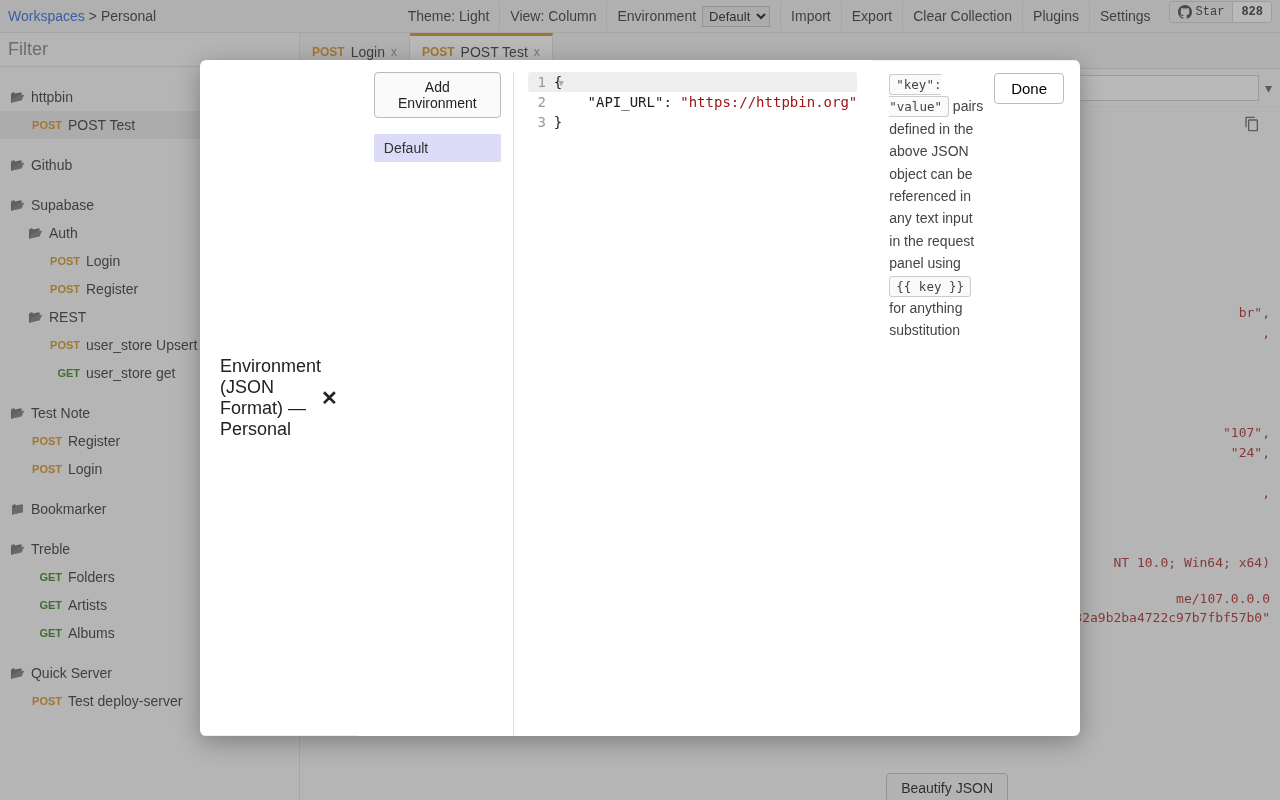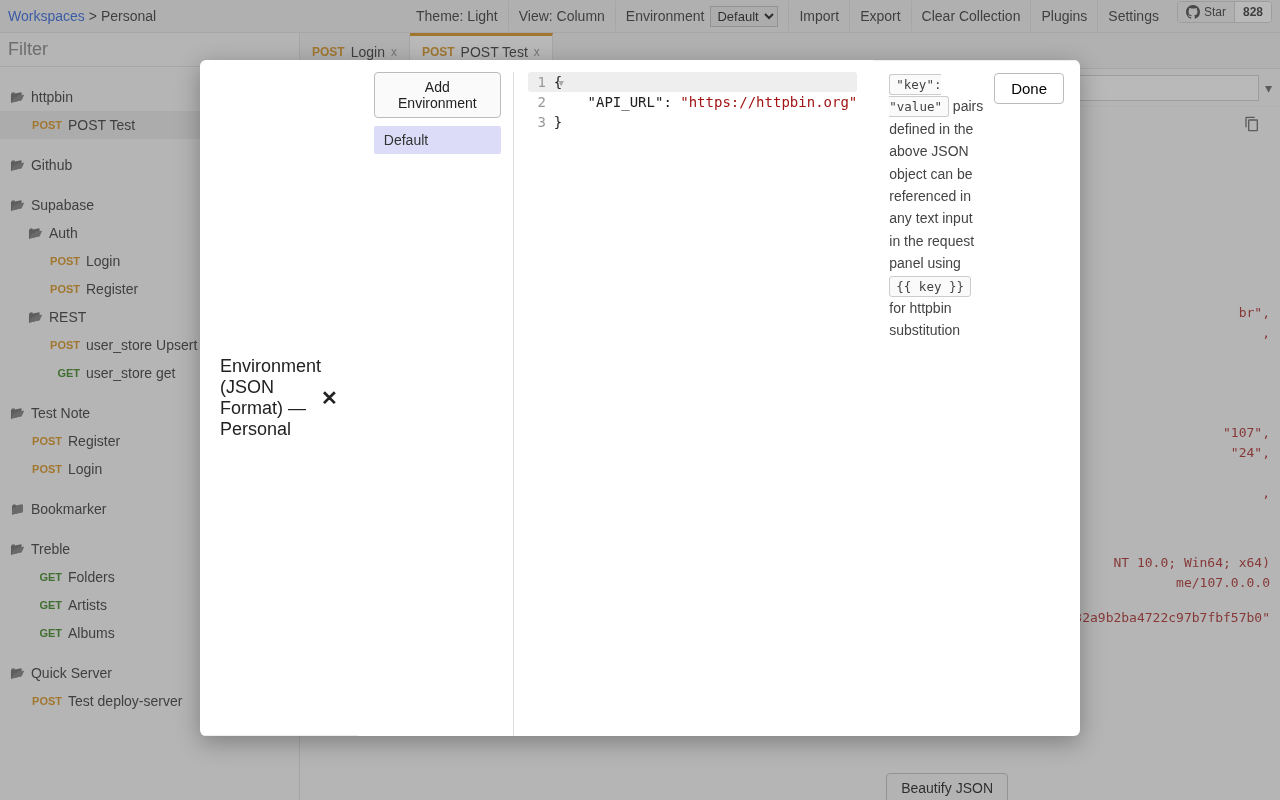--- a/index.html
+++ b/index.html
@@ -6,21 +6,21 @@
   html, body { width: 1280px; height: 800px; overflow: hidden; font-family: "Segoe UI", Arial, sans-serif; font-size: 14px; color: #222; background: #f7f7f7; }
   
   
   .topbar { height: 30px; background: #efefef; border-bottom: 1px solid #ddd; display: flex; align-items: center; padding: 16px 8px; }
   .breadcrumb { display: flex; align-items: center; gap: 4px; }
   .breadcrumb a { color: #1a56db; text-decoration: none; }
   .top-right { margin-left: auto; display: flex; gap: 0; }
   .top-item { padding: 0 10px; height: 30px; display: flex; align-items: center; border-left: 1px solid #ddd; cursor: pointer; }
   .top-item.first { border-left: none; }
   .env-select { font-size: 13px; border: 1px solid #bbb; background: #e8e8e8; padding: 1px 2px; }
-  .github-star { display: flex; align-items: center; border: 1px solid #ccc; border-radius: 4px; overflow: hidden; height: 22px; font-size: 12px; margin-left: 8px;}
+  .github-star { display: flex; align-items: center; border: 1px solid #ccc; border-radius: 4px; overflow: hidden; height: 22px; font-size: 12px; margin-left: 8px; font-family: Liberation Mono, monospace;}
   .github-star .left { background: #eee; padding: 0 8px; display: flex; align-items: center; gap: 4px; height: 100%; border-right: 1px solid #ccc;}
   .github-star .right { background: #fff; padding: 0 8px; height: 100%; display: flex; align-items: center; font-weight: bold; }
 
   
   .main { display: flex; height: calc(100% - 30px); }
   .sidebar { width: 300px; border-right: 1px solid #ddd; display: flex; flex-direction: column; }
   .filter { border-bottom: 1px solid #ddd; }
   .filter input { width: 100%; border: none; outline: none; padding: 6px 8px; font-size: 18px; background: transparent; }
   .tree { flex: 1; overflow: auto; padding-top: 4px; }
   .tree-item { display: flex; align-items: center; padding: 6px 8px; cursor: pointer; white-space: nowrap; }
@@ -53,21 +53,21 @@
   
   .beautify-wrap { position: absolute; left: 318px; width: 400px; top: 740px; display:flex; justify-content:flex-end; padding-right: 10px;}
   .beautify { border: 1px solid #bbb; background: #f4f4f4; padding: 6px 14px; border-radius: 4px; cursor: pointer; font-size: 14px; }
 
   
   .overlay { position: absolute; inset: 0; background: rgba(100,100,100,0.45); display: flex; align-items: flex-start; justify-content: center; padding-top: 60px; z-index: 50; }
   .modal { width: 880px; height: 676px; background: #fff; border-radius: 6px; box-shadow: 0 6px 24px rgba(0,0,0,0.3); display: flex; flex-direction: row; overflow: hidden; }
   .modal-header { padding: 14px 20px; display: flex; align-items: center; border-bottom: 1px solid #eee; font-size: 18px; }
   .modal-header .close { margin-left: auto; font-size: 20px; font-weight: bold; cursor: pointer; }
   .modal-body { flex: 1; display: flex; min-height: 0; padding: 12px 16px 0 16px; gap: 0;}
-  .env-list-pane { width: 140px; border-right: 1px solid #ddd; padding-right: 12px; display: flex; flex-direction: column; gap: 8px;}
+  .env-list-pane { width: 140px; border-right: 1px solid #ddd; padding-right: 12px; display: flex; flex-direction: column; gap: 16px;}
   .add-env-btn { border: 1px solid #bbb; background: #fafafa; border-radius: 4px; padding: 6px 10px; font-size: 14px; cursor: pointer; text-align: center; }
   .env-entry { padding: 6px 10px; border-radius: 2px; cursor: pointer; }
   .env-entry.selected { background: #dcdcf9; color: #333; }
   .editor-pane { flex: 1; padding-left: 14px; font-family: "Consolas", monospace; font-size: 14px; }
   .editor-line { display: flex; align-items: center; height: 20px; }
   .gutter { width: 26px; text-align: right; color: #999; padding-right: 8px; user-select: none; position: relative;}
   .line1 { background: #eeeeee; border-radius: 3px; }
   .fold-marker { position: absolute; right: -10px; top: 4px; color: #aaa; font-size: 9px; }
   .code { white-space: pre; }
   .json-str { color: #a31515; }
@@ -219,21 +219,21 @@
         </svg>
     </div>
 
     <div class="response-pane" id="response">
         <div style="position: absolute; right: 10px; top: 150px;"><span class="str">br",</span></div>
         <div style="position: absolute; right: 10px; top: 170px;"><span class="str">,</span></div>
         <div style="position: absolute; right: 10px; top: 270px;"><span class="str">"107",</span></div>
         <div style="position: absolute; right: 10px; top: 290px;"><span class="str">"24",</span></div>
         <div style="position: absolute; right: 10px; top: 330px;"><span class="str">,</span></div>
         <div style="position: absolute; right: 10px; top: 400px;"><span class="str">NT 10.0; Win64; x64)</span></div>
-        <div style="position: absolute; right: 10px; top: 420px;"><span class="str">me/107.0.0.0</span></div>
+        <div style="position: absolute; right: 10px; top: 436px;"><span class="str">me/107.0.0.0</span></div>
         <div style="position: absolute; right: 10px; top: 455px;"><span class="str">-32a9b2ba4722c97b7fbf57b0"</span></div>
       </div>
 
     <div class="beautify-wrap">
       <button class="beautify">Beautify JSON</button>
     </div>
   </div>
 </div>
 
 <div class="overlay">
@@ -257,18 +257,18 @@
           <span class="code"><span>    "API_URL": </span><span class="json-str">"https://httpbin.org"</span></span>
         </div>
         <div class="editor-line">
           <span class="gutter">3</span>
           <span class="code">}</span>
         </div>
       </div>
     </div>
     <div class="modal-footer">
       <div class="footer-text">
-        <span class="kbd">"key": "value"</span><span> pairs defined in the above JSON object can be referenced in any text input in the request panel using </span><span class="kbd">{{ key }}</span><span> for httpbin substitution</span>
+        <span class="kbd">"key": "value"</span><span> pairs defined in the above JSON object can be referenced in any text input in the request panel using </span><span class="kbd">{{ key }}</span><span> for anything substitution</span>
       </div>
       <button class="done-btn">Done</button>
     </div>
   </div>
 </div>
 
 </body></html>

